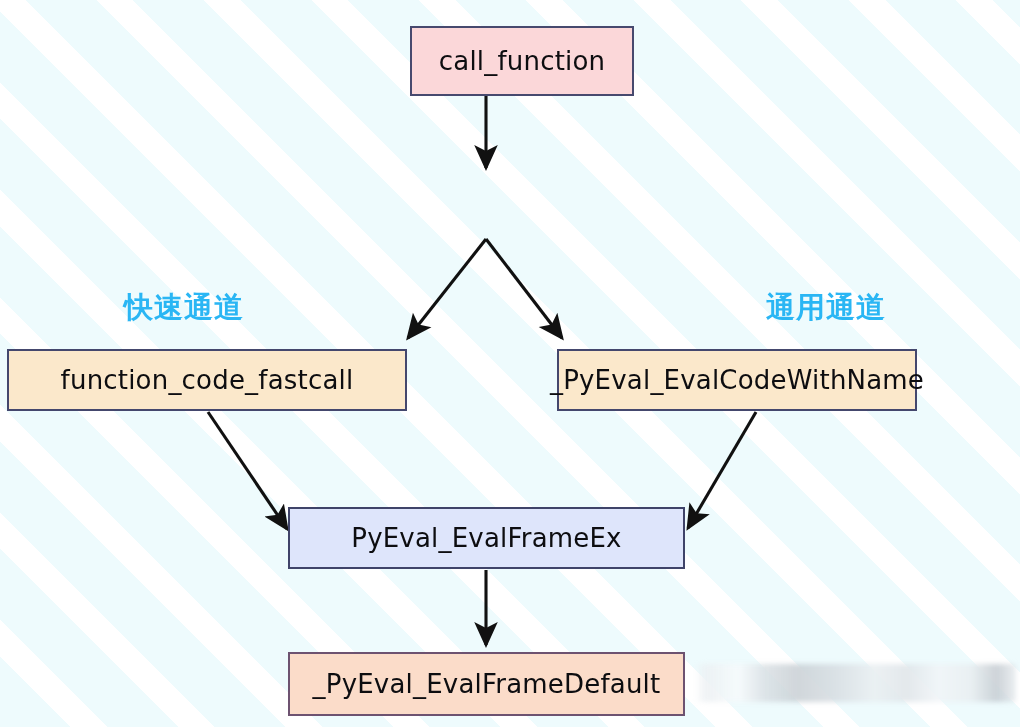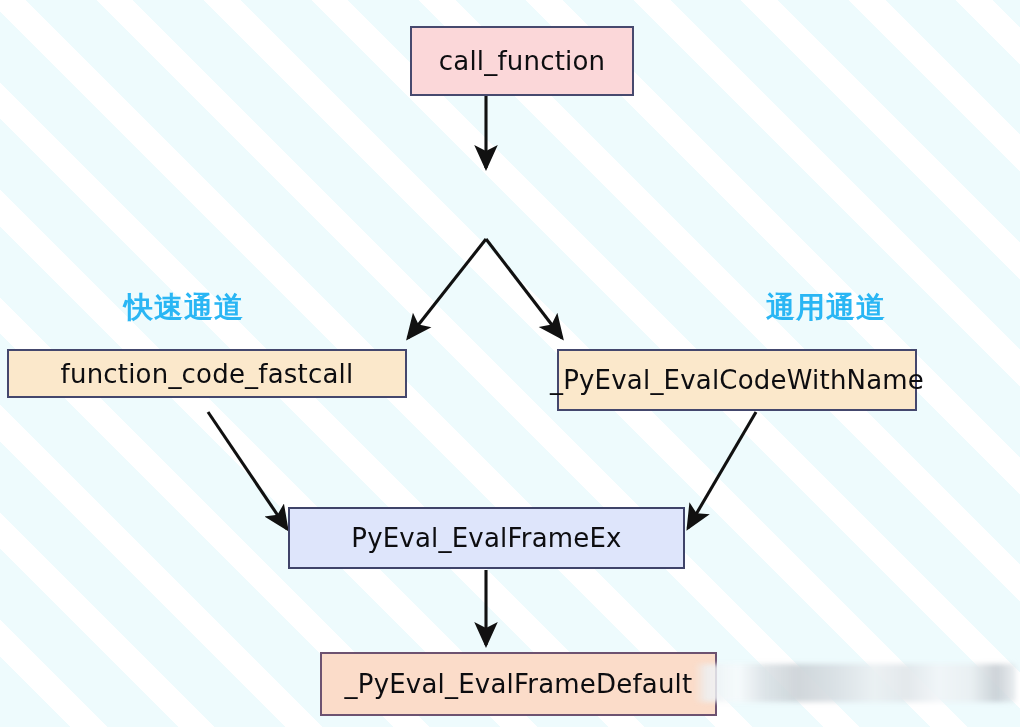--- a/index.html
+++ b/index.html
@@ -51,26 +51,26 @@
     letter-spacing: 0.2px;
     color: #0d0d10;
     white-space: nowrap;
     text-align: center;
   }
 
   .node.pink        { background: #fbd7d9; border-color: #47496e; margin-left: 36px; }
   .node.mint        { background: #d4e9e3; border-color: #454a72; }
   .node.peach       { background: #fbe8cb; border-color: #44476d; }
   .node.lavender    { background: #dee5fb; border-color: #3f4369; }
-  .node.salmon      { background: #fbdcc9; border-color: #6d5270; margin-left: 32px; }
+  .node.salmon      { background: #fbdcc9; border-color: #6d5270; }
 
   
   #node-call-function       { left: 374px; top: 26px;  width: 224px; height: 70px;  }
   #node-fastcalldict        { left: 288px; top: 175px; width: 397px; height: 64px;  }
-  #node-fastcall            { left: 7px;   top: 349px; width: 400px; height: 49px;  }
+  #node-fastcall            { left: 7px;   top: 349px; width: 400px; height: 62px;  }
   #node-evalcodewithname    { left: 557px; top: 349px; width: 360px; height: 62px;  }
   #node-evalframeex         { left: 288px; top: 507px; width: 397px; height: 62px;  }
   #node-evalframedefault    { left: 288px; top: 652px; width: 397px; height: 64px;  }
 
   
   .path-label {
     position: absolute;
     font-family: "DejaVu Sans", sans-serif;
     font-size: 29px;
     font-weight: bold;

